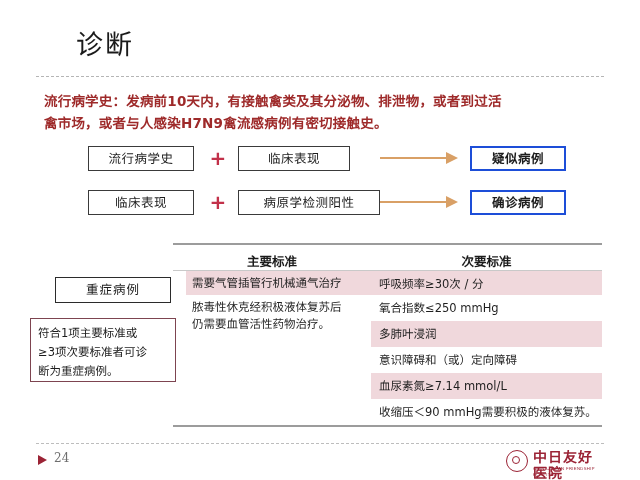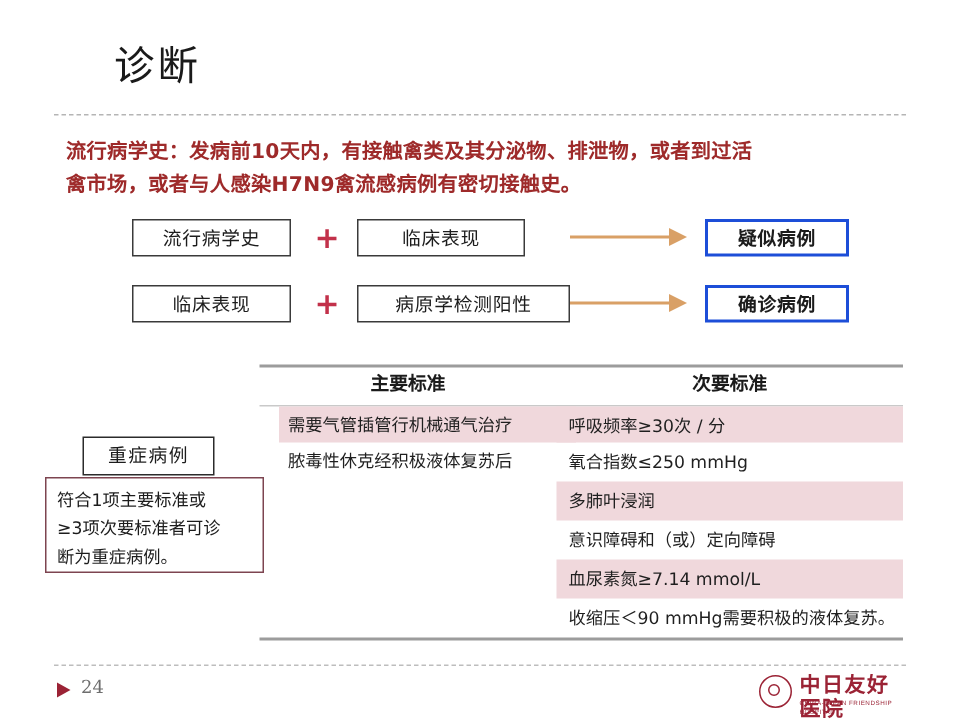--- a/index.html
+++ b/index.html
@@ -77,40 +77,40 @@
   .arrow .head{
     position:absolute;left:66px;top:6px;
     width:0;height:0;
     border-left:12px solid #d9a066;
     border-top:6px solid transparent;
     border-bottom:6px solid transparent;
   }
 
   
   .severe-box{
-    position:absolute;left:55px;top:291px;width:88px;height:26px;
+    position:absolute;left:55px;top:277px;width:116px;height:26px;
     border:1.5px solid #2b2b2b;background:#fff;
     font-size:12.5px;line-height:23px;text-align:center;color:#1c1c1c;
     letter-spacing:1px;box-sizing:border-box;
   }
   .criteria-box{
     position:absolute;left:30px;top:318px;width:146px;height:64px;
     border:1.5px solid #7d4450;background:#ffffff;
     box-sizing:border-box;padding:5px 6px 0 7px;
     font-size:11.5px;line-height:19px;color:#1c1c1c;
   }
 
   
   .table{
     position:absolute;left:173px;top:243px;width:429px;
   }
   .tbl-top{height:2px;background:#9c9c9c;width:100%;}
   .tbl-bottom{height:2px;background:#9c9c9c;width:100%;}
   .tbl-head{
-    display:flex;height:25px;align-items:flex-start;
+    display:flex;height:25px;align-items:flex-end;
     border-bottom:1px solid #c9c9c9;
   }
   .tbl-head .cell{
     font-size:12.5px;font-weight:bold;color:#1b1b1b;text-align:center;
   }
   .col-major{width:198px;}
   .col-minor{width:231px;}
 
   .tbl-body{position:relative;}
   .stripe{background:#f0d8dc;}
@@ -231,20 +231,21 @@
       <div class="cell col-major">主要标准</div>
       <div class="cell col-minor">次要标准</div>
     </div>
 
     <div class="tbl-body" style="height:154px;">
 
       <div class="major-col">
         <div class="mcell h-22 stripe">需要气管插管行机械通气治疗</div>
         <div class="mcell h-42">
           <span>脓毒性休克经积极液体复苏后</span><br>
+          <span>仍需要血管活性药物治疗。</span>
         </div>
       </div>
 
       <div class="minor-col">
         <div class="ncell h-22 stripe">呼吸频率≥30次 / 分</div>
         <div class="ncell h-26">氧合指数≤250 mmHg</div>
         <div class="ncell h-26 stripe">多肺叶浸润</div>
         <div class="ncell h-26">意识障碍和（或）定向障碍</div>
         <div class="ncell h-26 stripe">血尿素氮≥7.14 mmol/L</div>
         <div class="ncell h-28">收缩压＜90 mmHg需要积极的液体复苏。</div>

